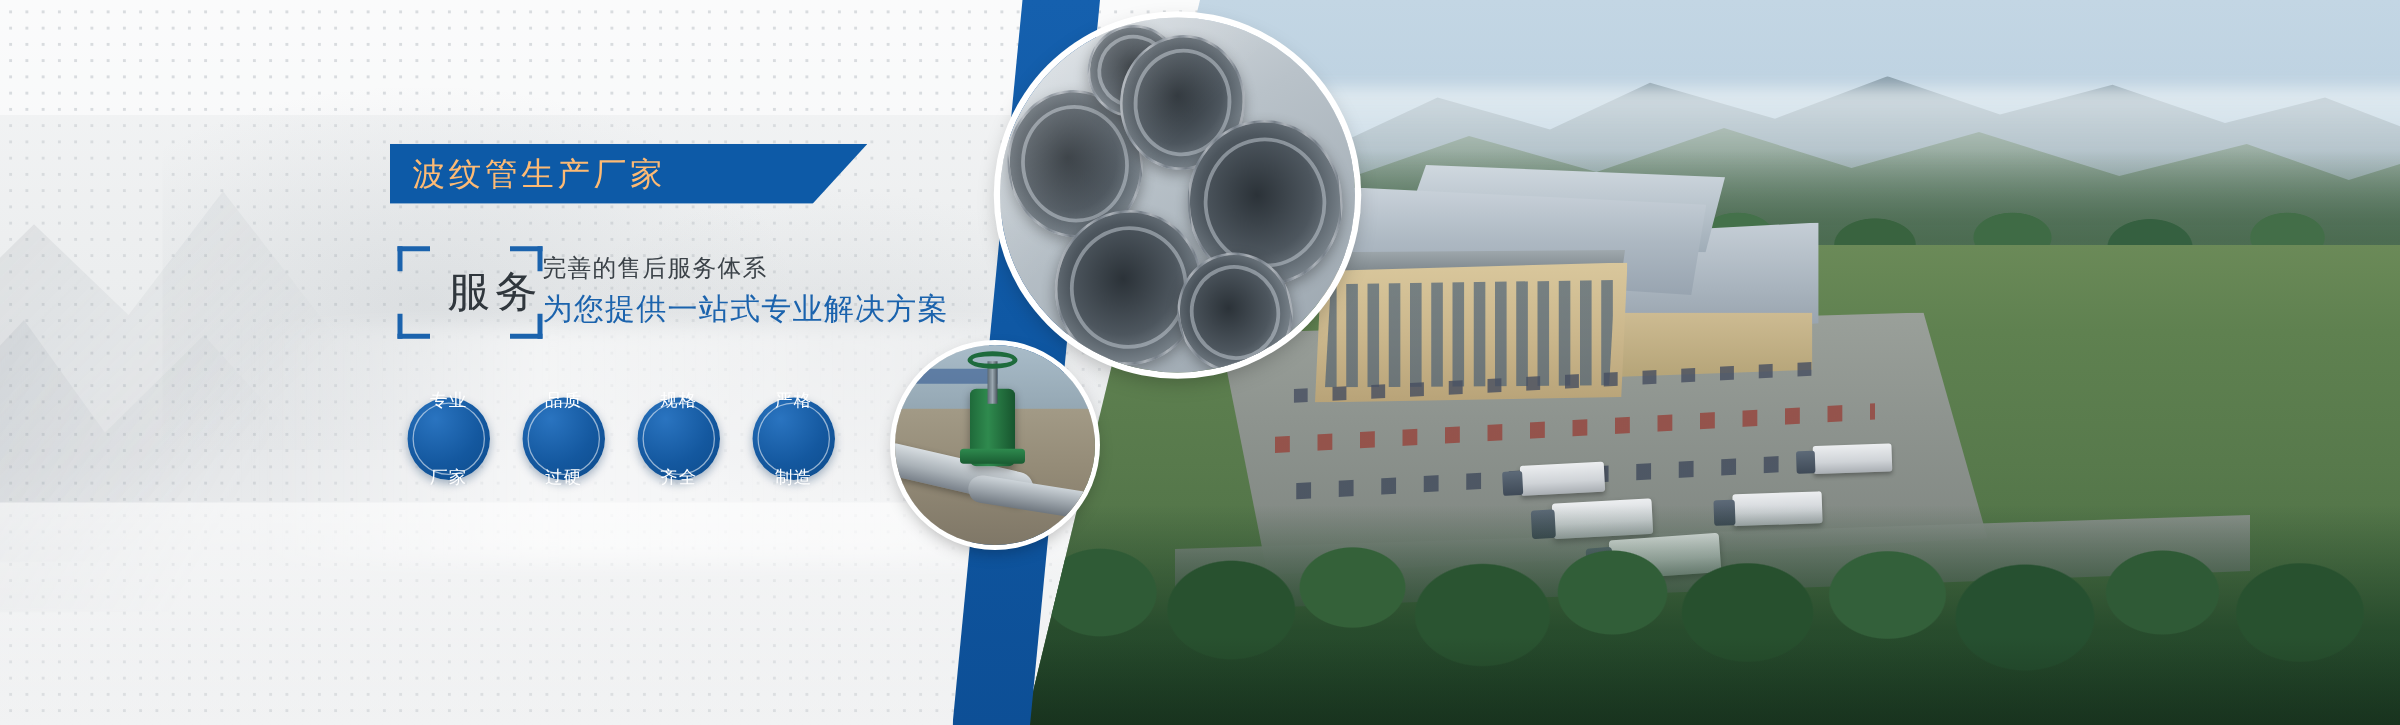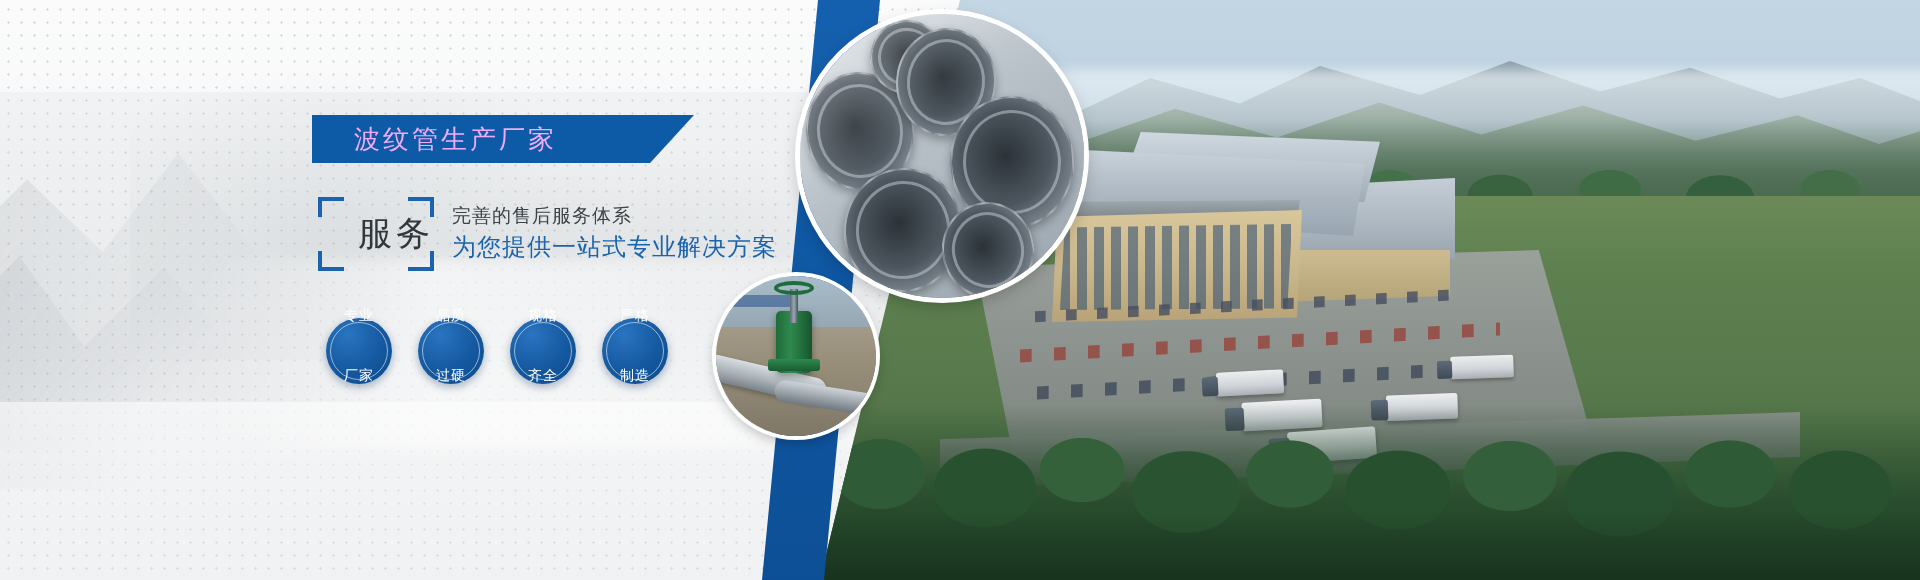--- a/index.html
+++ b/index.html
@@ -324,24 +324,24 @@
              background:rgba(40,80,140,.55); }
 
   
   .title-bar {
     position:absolute; left:312px; top:115px; width:382px; height:48px;
     background:#0d5aa7;
     clip-path:polygon(0 0, 100% 0, 100% 0, 88.5% 100%, 0 100%);
     display:flex; align-items:center;
   }
   .title-bar .title-text {
-    color:#f0abfc;
+    color:#fdba74;
     font-size:26px;
     letter-spacing:3px;
-    padding-left:42px;
+    padding-left:18px;
     font-weight:400;
     white-space:nowrap;
   }
 
   .service-row {
     position:absolute; left:318px; top:196px; width:470px; height:76px;
     display:flex; align-items:center;
   }
   .service-mark {
     position:relative;
@@ -352,37 +352,37 @@
   .service-mark .corner {
     position:absolute; width:26px; height:20px; border:4px solid #1b63ad;
   }
   .service-mark .c-tl { left:0;  top:0;     border-right:none; border-bottom:none; }
   .service-mark .c-tr { right:0; top:0;     border-left:none;  border-bottom:none; }
   .service-mark .c-bl { left:0;  bottom:0;  border-right:none; border-top:none; }
   .service-mark .c-br { right:0; bottom:0;  border-left:none;  border-top:none; }
   .service-mark .sv-text {
     font-size:34px; color:#30373d; letter-spacing:4px; font-weight:400;
   }
-  .service-lines { margin-left:18px; }
+  .service-lines { }
   .sv-line1 {
     font-size:19px; color:#3b4248; letter-spacing:1px; line-height:1.35;
   }
   .sv-line2 {
-    font-size:24px; color:#1b63ad; letter-spacing:1px; line-height:1.4; margin-top:2px;font-family:Liberation Serif, serif;
+    font-size:24px; color:#1b63ad; letter-spacing:1px; line-height:1.4; margin-top:2px;
   }
 
   
   .badges {
     position:absolute; left:326px; top:318px;
     display:flex; gap:26px;
   }
   .badge {
     width:66px; height:66px; border-radius:50%;
     background:radial-gradient(circle at 34% 26%, #2a74c0 0%, #14589f 55%, #0c4a8a 100%);
-    display:flex; flex-direction:column; align-items:center; justify-content:flex-end;
+    display:flex; flex-direction:column; align-items:center; justify-content:center;
     color:#fff; font-size:14px; line-height:1.18; letter-spacing:1px;
     box-shadow:0 3px 8px rgba(10,50,95,.35);
     position:relative;
     gap:44px;
   }
   .badge:before {
     content:""; position:absolute; inset:4px; border-radius:50%;
     border:1px solid rgba(255,255,255,.55);
   }
   .badge span { position:relative; z-index:1; }

